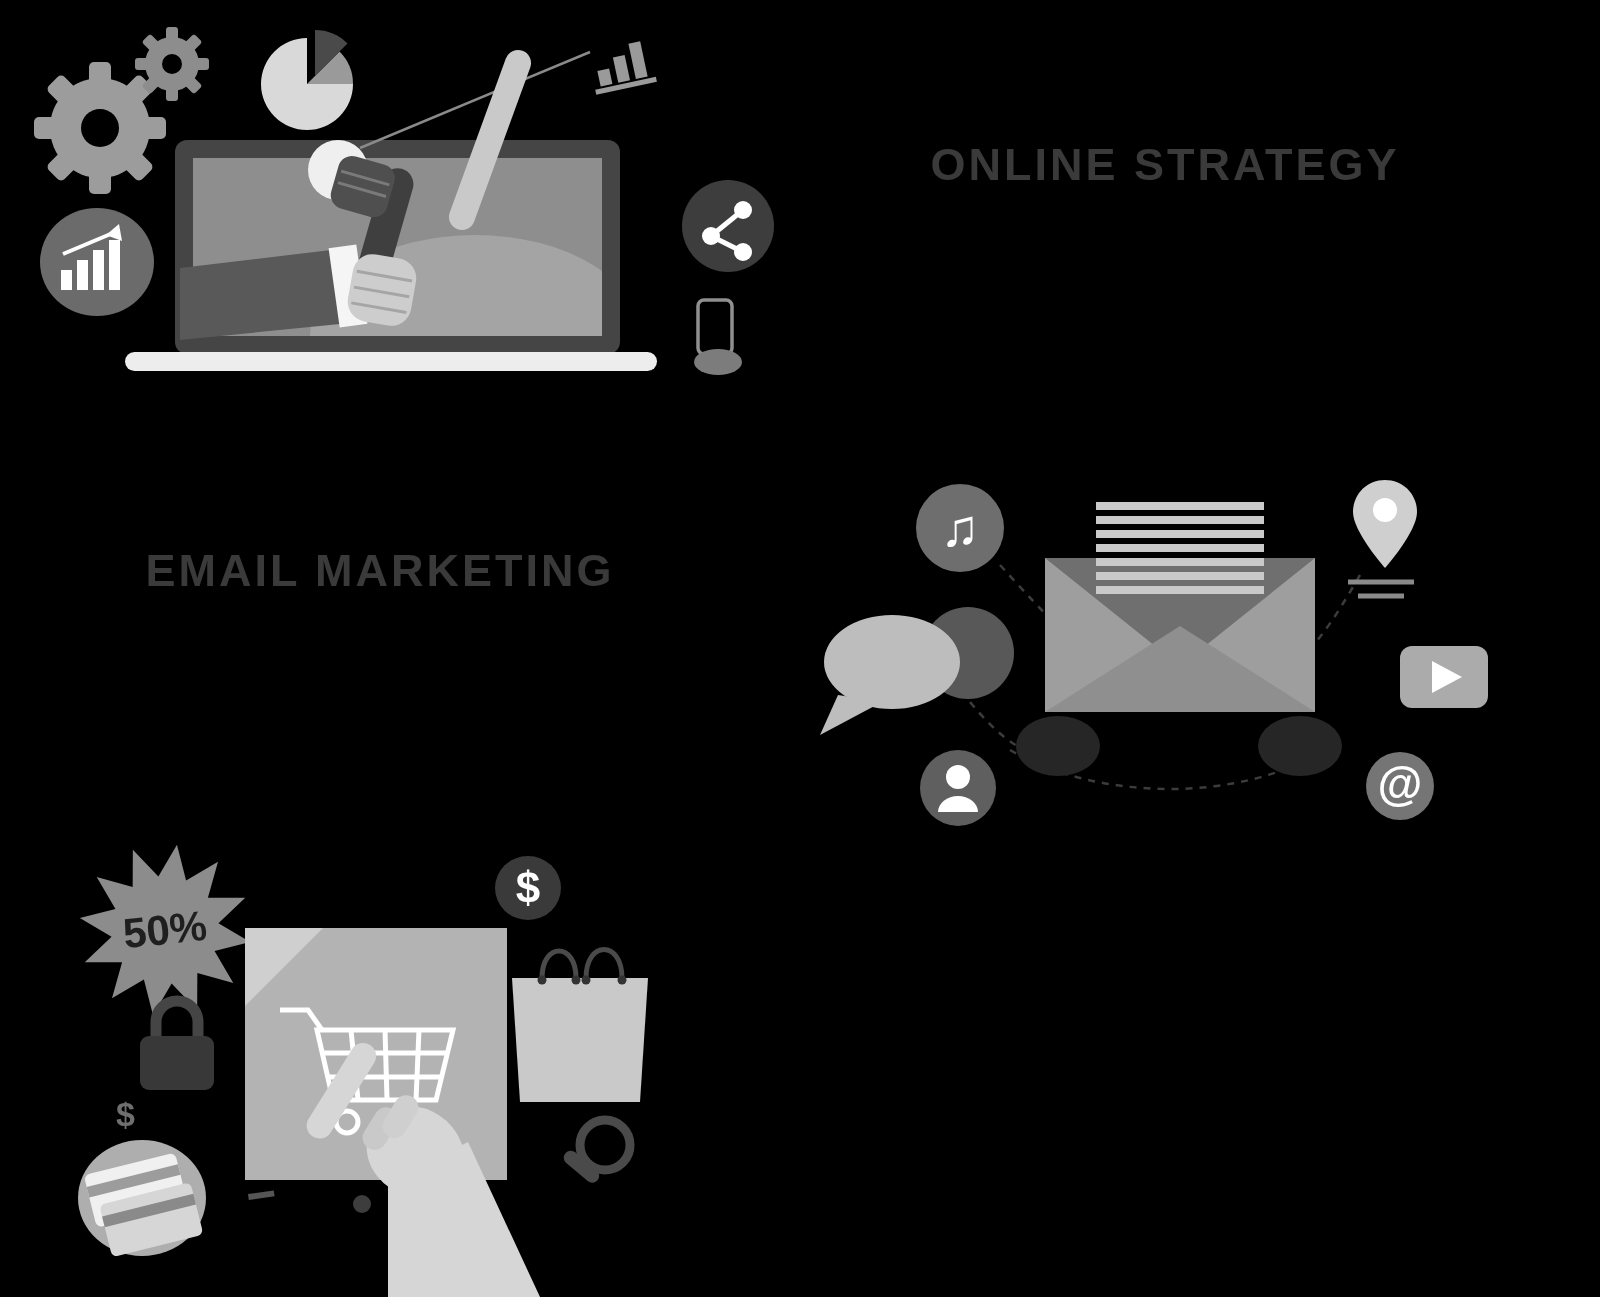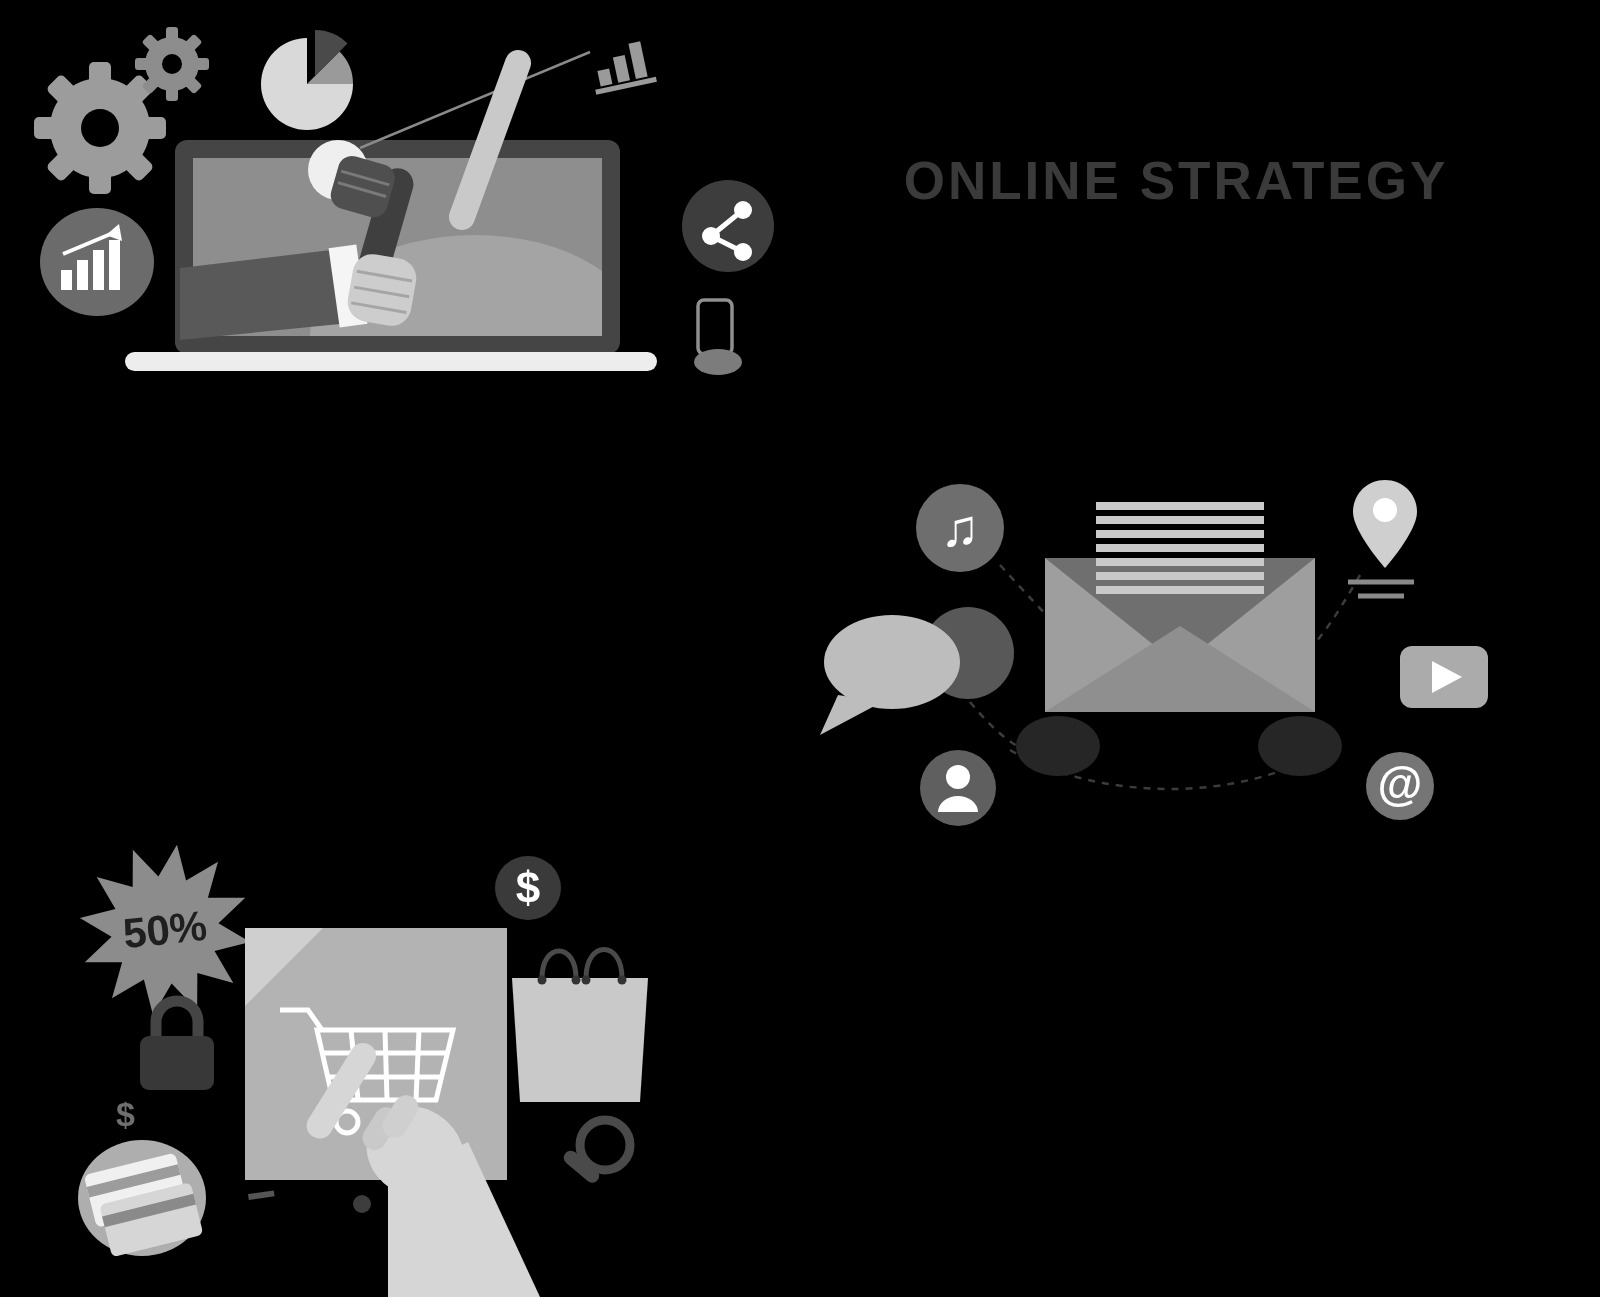--- a/index.html
+++ b/index.html
@@ -5,23 +5,23 @@
   html,body{margin:0;padding:0;background:#000;}
   .canvas{
     position:relative;
     width:1600px;height:1297px;
     background:var(--background,#000);
     overflow:hidden;
     font-family:"Liberation Sans",sans-serif;
   }
   figure{position:absolute;margin:0;padding:0;}
   .heading{
-    position:absolute;margin:16px;
+    position:absolute;margin:5px;
     font-weight:bold;
-    font-size:53px;
+    font-size:45px;
     letter-spacing:3px;
     color:var(--heading,#3a3a3a);
     text-align:center;
     white-space:nowrap;
   }
   .heading-online{top:134px;left:870px;width:580px;}
   .heading-email{top:540px;left:85px;width:580px;}
   .heading-sales{top:948px;left:870px;width:580px;}
   svg text{font-family:"Liberation Sans",sans-serif;}
 </style>
@@ -139,20 +139,21 @@
       </g>
 
       <g>
         <rect x="668" y="300" width="34" height="54" rx="6" fill="none" stroke="#8f8f8f" stroke-width="3.5"></rect>
         <ellipse cx="688" cy="362" rx="24" ry="13" fill="#7c7c7c"></ellipse>
       </g>
     </svg>
   </figure>
 
   <h2 class="heading heading-online">ONLINE STRATEGY</h2>
+  <h2 class="heading heading-email">EMAIL MARKETING</h2>
 
   <figure style="left:800px;top:450px;">
     <svg viewBox="0 0 710 390" width="710" height="390">
 
       <g stroke="#3c3c3c" stroke-width="2.5" stroke-dasharray="7 7" fill="none">
         <path d="M200,115 C250,170 270,190 300,215"></path>
         <path d="M560,125 C535,168 525,182 505,205"></path>
         <path d="M210,300 C300,352 440,352 525,300"></path>
         <path d="M170,252 C195,282 212,296 238,306"></path>
       </g>

